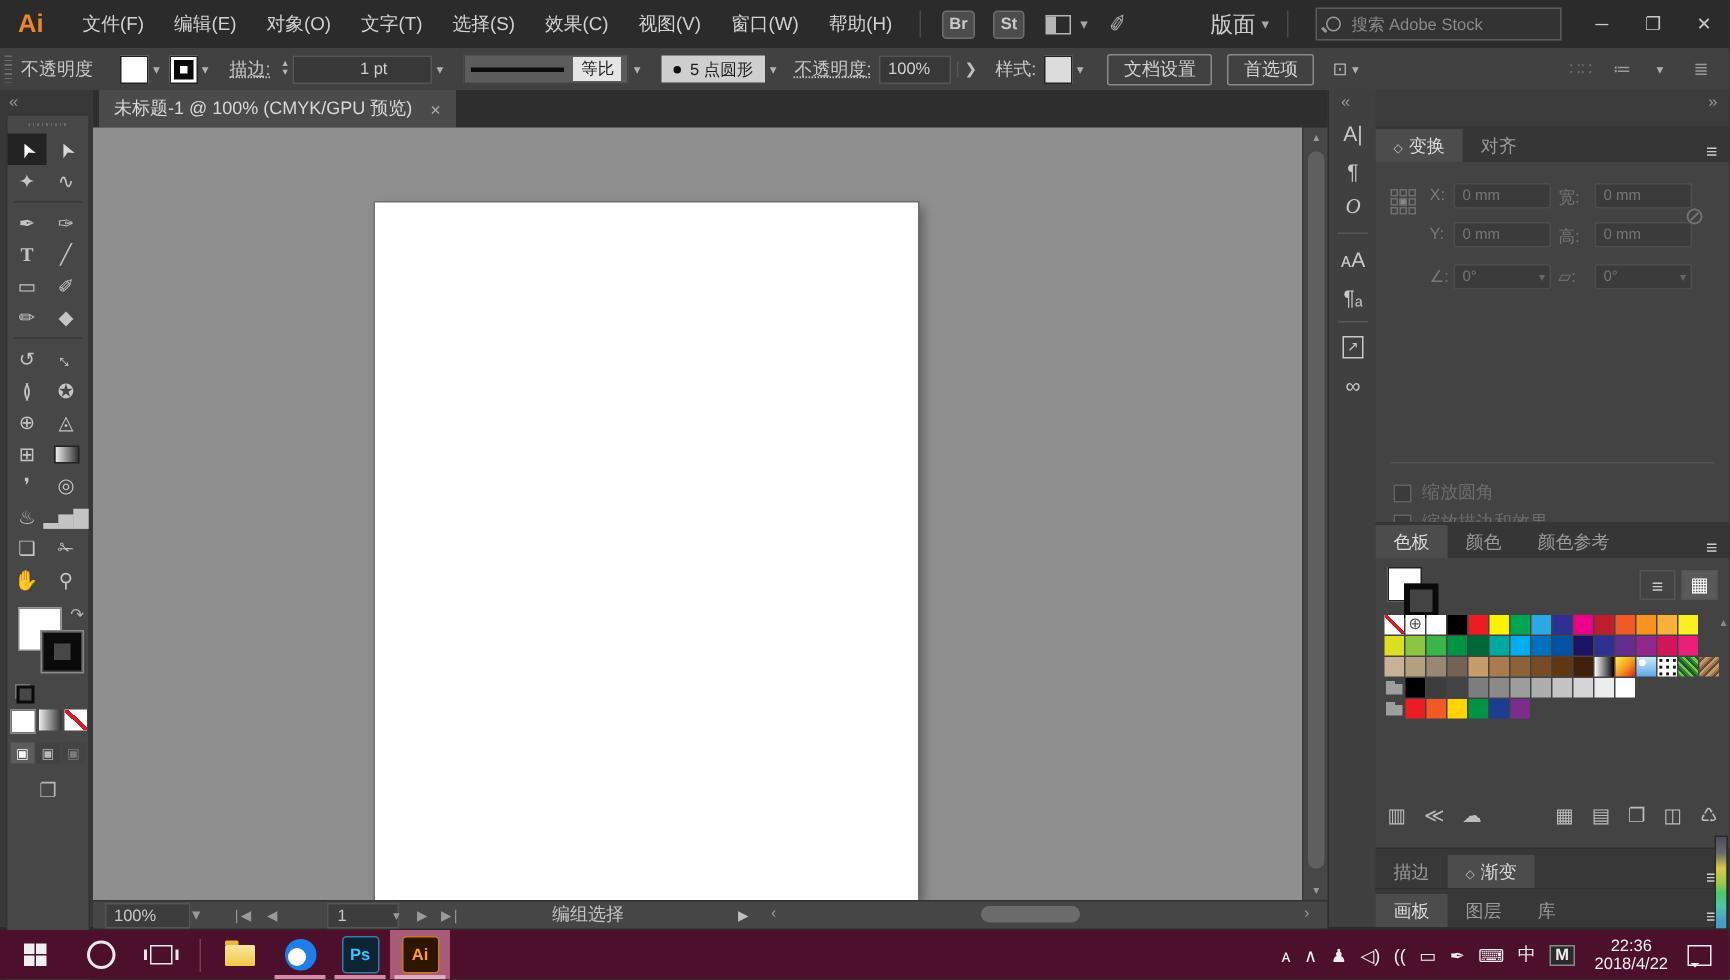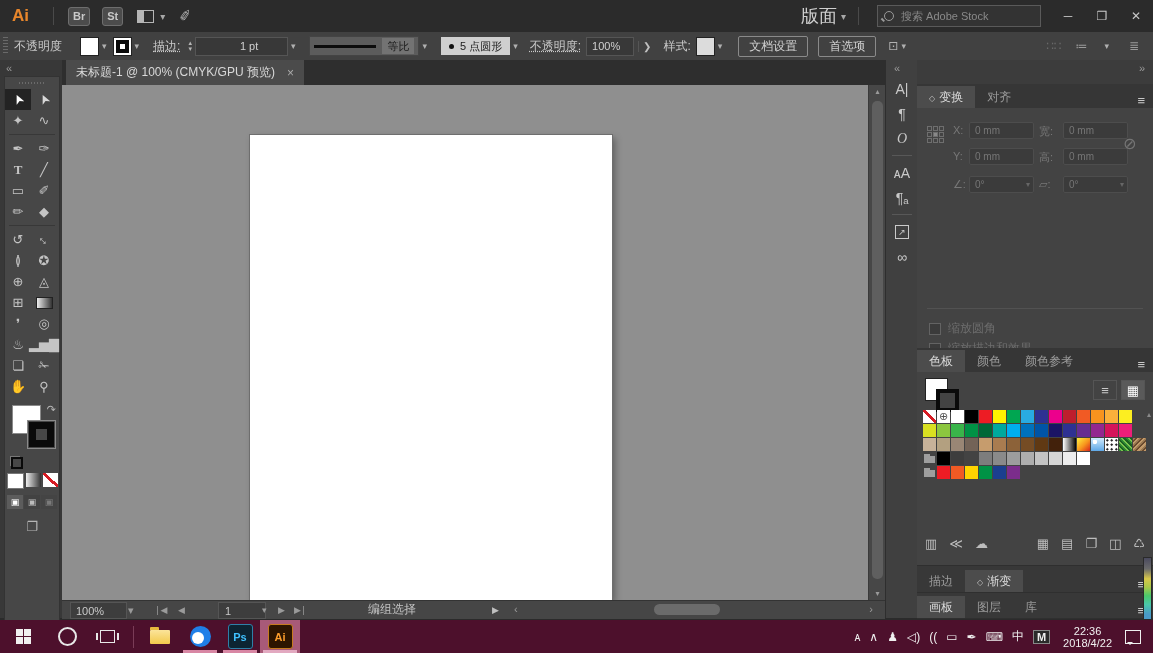--- a/index.html
+++ b/index.html
@@ -14,21 +14,21 @@
   .ai-logo{color:#e8862b;font-weight:bold;font-size:17px;margin:0 16px 0 12px;}
   .menu-item{font-size:12.5px;color:#d2d2d2;padding:0 10px;line-height:32px;white-space:nowrap;}
   .tb-sep{width:1px;height:18px;background:#4a4a4a;margin:0 8px;}
   .chip{background:#4c4c4c;border:1px solid #6e6e6e;color:#c9c9c9;font-size:11px;font-weight:bold;
         border-radius:3px;height:17px;line-height:17px;padding:0 4px;margin:0 6px;}
   .arrange-icon{width:15px;height:11px;border:1px solid #b5b5b5;display:inline-block;position:relative;margin:0 2px 0 8px;}
   .arrange-icon::before{content:"";position:absolute;left:0;top:0;width:6px;height:100%;background:#b5b5b5;}
   .chev{color:#a8a8a8;font-size:10px;margin:0 4px;}
   .brush-glyph{color:#b5b5b5;font-size:15px;margin-left:10px;transform:rotate(-10deg);display:inline-block;}
   #tb-right{margin-left:auto;display:flex;align-items:center;height:100%;}
-  .workspace-label{font-size:18px;color:#cfcfcf;}
+  .workspace-label{font-size:15px;color:#cfcfcf;}
   .searchbox{display:flex;align-items:center;border:1px solid #5a5a5a;background:#333;height:20px;
              width:150px;margin:0 10px;padding:0 6px;}
   .mag{width:8px;height:8px;border:1.5px solid #9a9a9a;border-radius:50%;position:relative;display:inline-block;}
   .mag::after{content:"";position:absolute;width:4px;height:1.5px;background:#9a9a9a;left:-4px;top:7px;transform:rotate(45deg);}
   .search-ph{color:#8a8a8a;font-size:11px;margin-left:7px;white-space:nowrap;}
   .winbtn{width:34px;height:32px;text-align:center;line-height:32px;font-size:12px;color:#c9c9c9;}
 
   
   #controlbar{position:absolute;top:32px;left:0;width:1153px;height:28px;background:#414141;
               border-bottom:1px solid #2a2a2a;display:flex;align-items:center;font-size:12px;}
@@ -41,21 +41,21 @@
   .swatch-box.stroke::before{content:"";position:absolute;inset:2px;border:4px solid #0a0a0a;}
   .swatch-box.style{background:#dcdcdc;}
   .mini-chev{color:#b0b0b0;font-size:9px;margin:0 6px 0 3px;}
   .stepper{display:inline-flex;flex-direction:column;justify-content:center;font-size:7px;color:#b5b5b5;
            line-height:6px;margin:0 3px 0 8px;}
   .field{background:#383838;border:1px solid #555;height:17px;line-height:17px;color:#d0d0d0;
          padding:0 5px;font-size:11px;}
   .profile-field{display:inline-flex;align-items:center;background:#5c5c5c;border:1px solid #444;
                  height:18px;padding:0 4px;margin-left:8px;}
   .profile-line{width:62px;height:3px;background:#0c0c0c;margin-right:6px;}
-  .profile-chip{background:#737373;color:#1c1c1c;font-size:11px;padding:0 5px;height:16px;line-height:16px;}
+  .profile-chip{background:#e5e5e5;color:#1c1c1c;font-size:11px;padding:0 5px;height:16px;line-height:16px;}
   .brush-field{display:inline-flex;align-items:center;background:#cfcfcf;color:#1c1c1c;height:18px;
                padding:0 8px;margin-left:8px;font-size:11px;gap:6px;}
   .dot{width:5px;height:5px;border-radius:50%;background:#111;display:inline-block;}
   .more-btn{color:#c0c0c0;font-size:10px;border-left:1px solid #555;padding:0 4px;margin-left:4px;}
   .cbtn{border:1px solid #8a8a8a;border-radius:2px;height:19px;line-height:19px;padding:0 10px;
         color:#d2d2d2;margin-left:10px;white-space:nowrap;}
   .cb-righticons{margin-left:auto;display:flex;align-items:center;gap:14px;padding-right:14px;color:#9a9a9a;}
   .dim{opacity:.45;}
 
   
@@ -227,20 +227,31 @@
   .notif{width:14px;height:12px;border:1.5px solid #efefef;position:relative;margin-right:4px;}
   .notif::after{content:"";position:absolute;left:1px;bottom:-5px;border:3px solid transparent;border-top-color:#efefef;}
 </style>
 </head>
 <body>
 
 <div id="app" data-name="illustrator-window">
 
   <div id="titlebar" data-name="titlebar">
     <span class="ai-logo" data-name="app-logo">Ai</span>
+    <nav id="menubar" data-name="menubar" style="display:flex;">
+        <span class="menu-item" data-name="menu-item">文件(F)</span>
+        <span class="menu-item" data-name="menu-item">编辑(E)</span>
+        <span class="menu-item" data-name="menu-item">对象(O)</span>
+        <span class="menu-item" data-name="menu-item">文字(T)</span>
+        <span class="menu-item" data-name="menu-item">选择(S)</span>
+        <span class="menu-item" data-name="menu-item">效果(C)</span>
+        <span class="menu-item" data-name="menu-item">视图(V)</span>
+        <span class="menu-item" data-name="menu-item">窗口(W)</span>
+        <span class="menu-item" data-name="menu-item">帮助(H)</span>
+      </nav>
     <span class="tb-sep" data-name="divider"></span>
     <span class="chip" data-name="bridge-button">Br</span>
     <span class="chip" data-name="stock-button">St</span>
     <span class="arrange-icon" data-name="arrange-documents-icon"></span>
     <span class="chev" data-name="chevron-down-icon">▾</span>
     <span class="brush-glyph" data-name="brush-icon">✐</span>
     <div id="tb-right">
       <span class="workspace-label" data-name="workspace-switcher">版面</span>
       <span class="chev" data-name="chevron-down-icon">▾</span>
       <span class="tb-sep" data-name="divider"></span>

